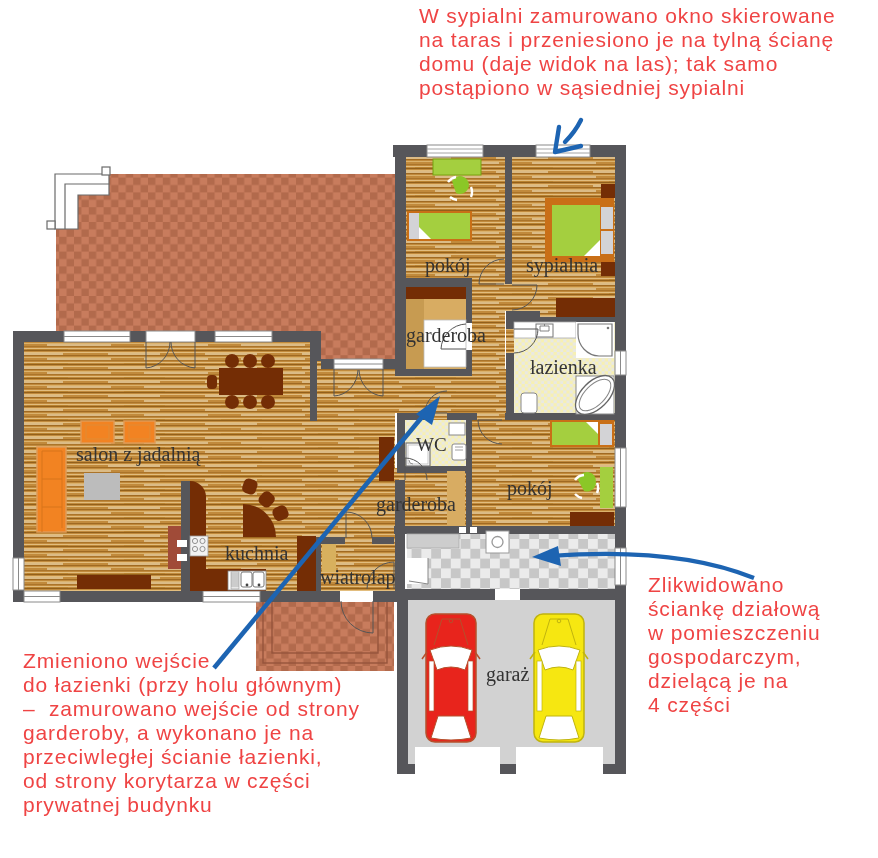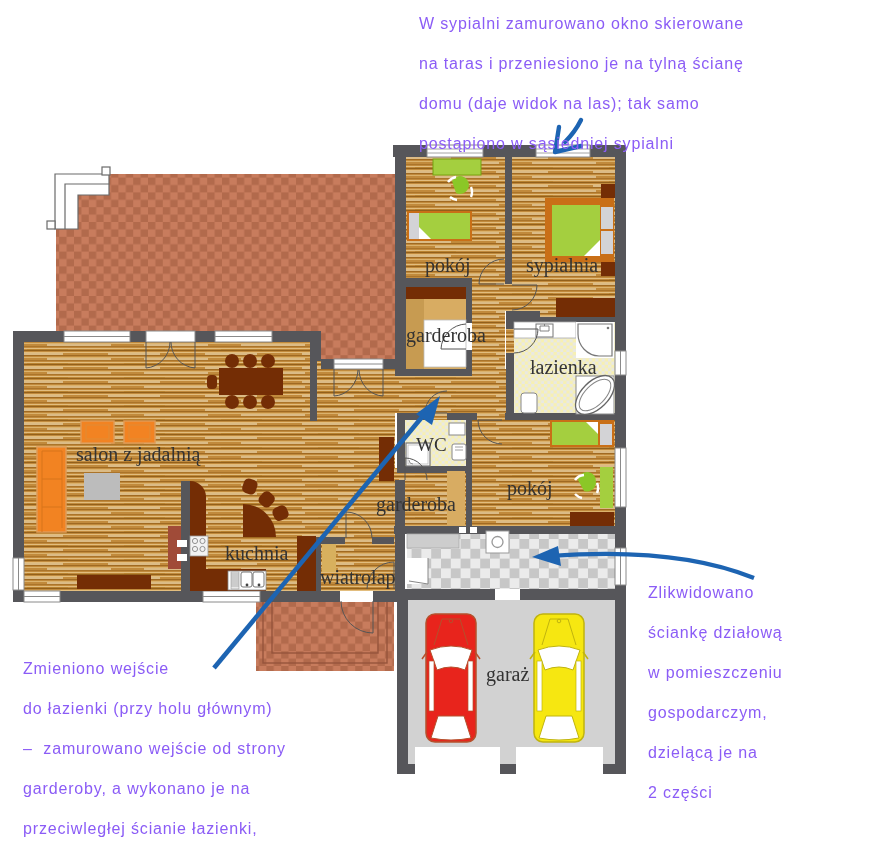--- a/index.html
+++ b/index.html
@@ -1,17 +1,17 @@
 <!DOCTYPE html>
 <html><head>
 <meta charset="utf-8">
 <style>
 html,body{margin:0;padding:0;width:878px;height:858px;background:#fff;overflow:hidden;position:relative}
 body{font-family:"Liberation Sans",sans-serif}
-.ann{position:absolute;color:#8b5cf6;font-size:16px;line-height:40px;white-space:pre;letter-spacing:0.85px}
+.ann{position:absolute;color:#ef4444;font-size:21px;line-height:24px;white-space:pre;letter-spacing:0.85px}
 </style>
 </head>
 <body>
 <svg width="878" height="858" viewBox="0 0 878 858" xmlns="http://www.w3.org/2000/svg" style="position:absolute;left:0;top:0">
 <defs>
 <pattern id="wd" width="97" height="14" patternUnits="userSpaceOnUse">
   <rect width="97" height="14" fill="#c18a3c"></rect>
   <rect y="0" width="97" height="1" fill="#93601b"></rect>
   <rect y="2" width="97" height="1" fill="#e2bd7e"></rect>
   <rect y="3.5" x="11" width="52" height="1" fill="#f6ecd0"></rect>
@@ -491,13 +491,13 @@
 garderoby, a wykonano je na
 przeciwległej ścianie łazienki,
 od strony korytarza w części
 prywatnej budynku</div>
 
 <div class="ann" style="left:648px;top:573px">Zlikwidowano
 ściankę działową
 w pomieszczeniu
 gospodarczym,
 dzielącą je na
-2 części</div>
+4 części</div>
 
 </body></html>

